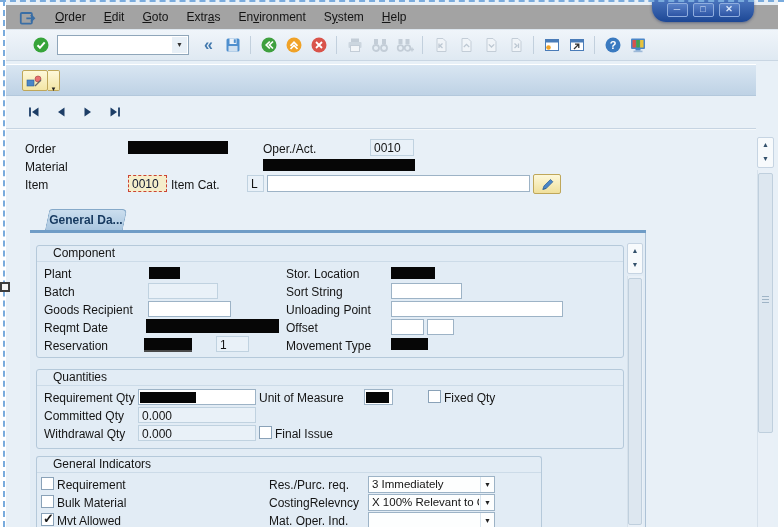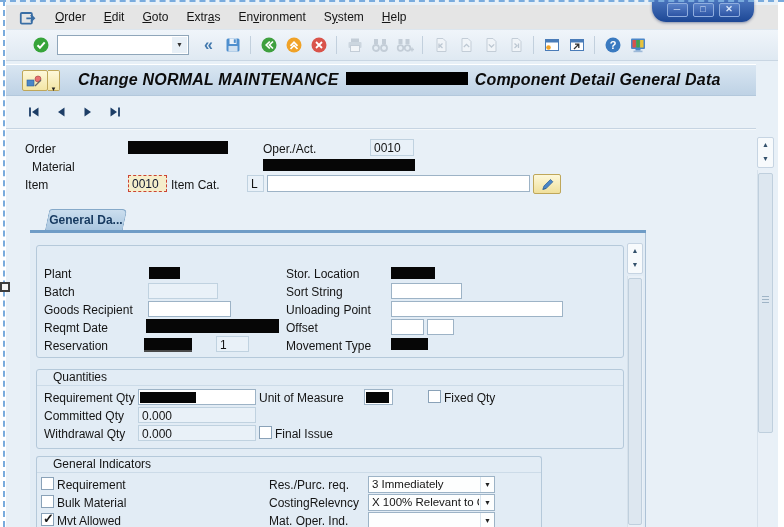--- a/index.html
+++ b/index.html
@@ -16,21 +16,21 @@
 .appbg{position:absolute;left:6px;top:0;width:772px;height:527px;background:#e8f0f7}
 
 
 .winctl{position:absolute;left:652px;top:0;width:102px;height:22px;z-index:40;
  background:linear-gradient(#4a74bd,#1c4795);border-radius:0 0 12px 14px;
  display:flex;justify-content:center;gap:5px;padding-top:3px;box-shadow:0 1px 3px rgba(20,40,90,.45)}
 .wbtn{width:21px;height:14px;background:linear-gradient(#5a82c8,#2d55a5);border:1px solid #8fadde;
  border-radius:2px;color:#d9e6fa;font-size:9px;line-height:11px;text-align:center;font-weight:bold;cursor:default}
 
 
-.menubar{position:absolute;left:6px;top:5px;width:772px;height:25px;background:#e5e5e5;
+.menubar{position:absolute;left:6px;top:5px;width:772px;height:25px;background:#a3a3a3;
  border-bottom:1px solid #dde6ee;display:flex;align-items:center;padding-left:12px}
 .sapicon{width:20px;height:19px;margin-right:8px}
 .menu-item{padding:2px 9px;white-space:nowrap;cursor:default}
 
 
 .stdbar{position:absolute;left:6px;top:30px;width:772px;height:31px;
  background:linear-gradient(180deg,#f0f5fa,#dfe9f2);border-bottom:1px solid #c9d6e3;
  display:flex;align-items:center;padding-left:22px}
 .tbtn{width:23px;height:23px;border:none;background:transparent;padding:2px;display:inline-flex;
  align-items:center;justify-content:center;margin:0 1px;cursor:default}
@@ -254,21 +254,20 @@
 
   <div class="titleband">
     <div class="objbtn">
       <svg width="20" height="16" viewBox="0 0 20 16">
           <rect x="2" y="7" width="7" height="6" fill="#4a86c8" stroke="#2c5d94" stroke-width=".6"></rect>
           <circle cx="13" cy="6" r="3" fill="#e87070" stroke="#a04040" stroke-width=".6"></circle>
           <path d="M10 13l6-6" stroke="#666" stroke-width="1.2"></path>
         </svg>
     </div>
     <div class="objbtn2">▼</div>
-    <div class="ptitle"><span>Change NORMAL MAINTENANCE</span><span class="redact-inline"></span><span>Component Detail General Data</span></div>
   </div>
 
   <div class="appbar">
     <span style="display:inline-flex;gap:7px">
         <button class="navbtn">
           <svg viewBox="0 0 14 14">
             <path d="M3 2.5v9" stroke="#1c3d66" stroke-width="1.8"></path>
             <path d="M11.5 2.5L5 7l6.5 4.5z" fill="#1c3d66"></path>
           </svg>
         </button>
@@ -290,21 +289,21 @@
         </button>
       </span>
   </div>
   <div class="hsep"></div>
 
   <div class="lbl" style="left:25px;top:142px">Order</div>
   <div class="redact" style="left:128px;top:141px;width:100px;height:13px"></div>
   <div class="lbl" style="left:263px;top:142px">Oper./Act.</div>
   <div class="field dis" style="left:370px;top:139px;width:44px;height:17px">0010</div>
 
-  <div class="lbl" style="left:32px;top:160px">Material</div>
+  <div class="lbl" style="left:25px;top:160px">Material</div>
   <div class="redact" style="left:263px;top:159px;width:152px;height:12px"></div>
 
   <div class="lbl" style="left:25px;top:178px">Item</div>
   <div class="itemfield" style="left:128px;top:175px;width:39px;height:17px">0010</div>
   <div class="lbl" style="left:171px;top:178px">Item Cat.</div>
   <div class="field dis" style="left:247px;top:175px;width:17px;height:17px">L</div>
   <div class="field" style="left:267px;top:175px;width:263px;height:17px"></div>
   <div class="editbtn" style="left:533px;top:174px;width:28px;height:20px">
     <svg width="15" height="15" viewBox="0 0 16 16">
         <path d="M3 13.2l1.2-3.6 7-7 2.5 2.5-7 7z" fill="#4a86c8" stroke="#2c5d94" stroke-width=".8"></path>
@@ -313,20 +312,21 @@
   </div>
 
   <div class="tab">
       <span class="tlbl">General Da...</span>
     </div>
   <div class="tabline"></div>
 
   <div class="panel">
 
     <div class="group" style="left:6px;top:12px;width:588px;height:113px">
+      <div class="ghead">Component</div>
       <div class="lbl" style="left:7px;top:21px">Plant</div>
       <div class="redact" style="left:112px;top:21px;width:31px;height:12px"></div>
       <div class="lbl" style="left:249px;top:21px">Stor. Location</div>
       <div class="redact" style="left:354px;top:21px;width:44px;height:12px"></div>
 
       <div class="lbl" style="left:7px;top:39px">Batch</div>
       <div class="field dis" style="left:111px;top:37px;width:70px;height:16px"></div>
       <div class="lbl" style="left:249px;top:39px">Sort String</div>
       <div class="field" style="left:354px;top:37px;width:71px;height:16px"></div>
 

